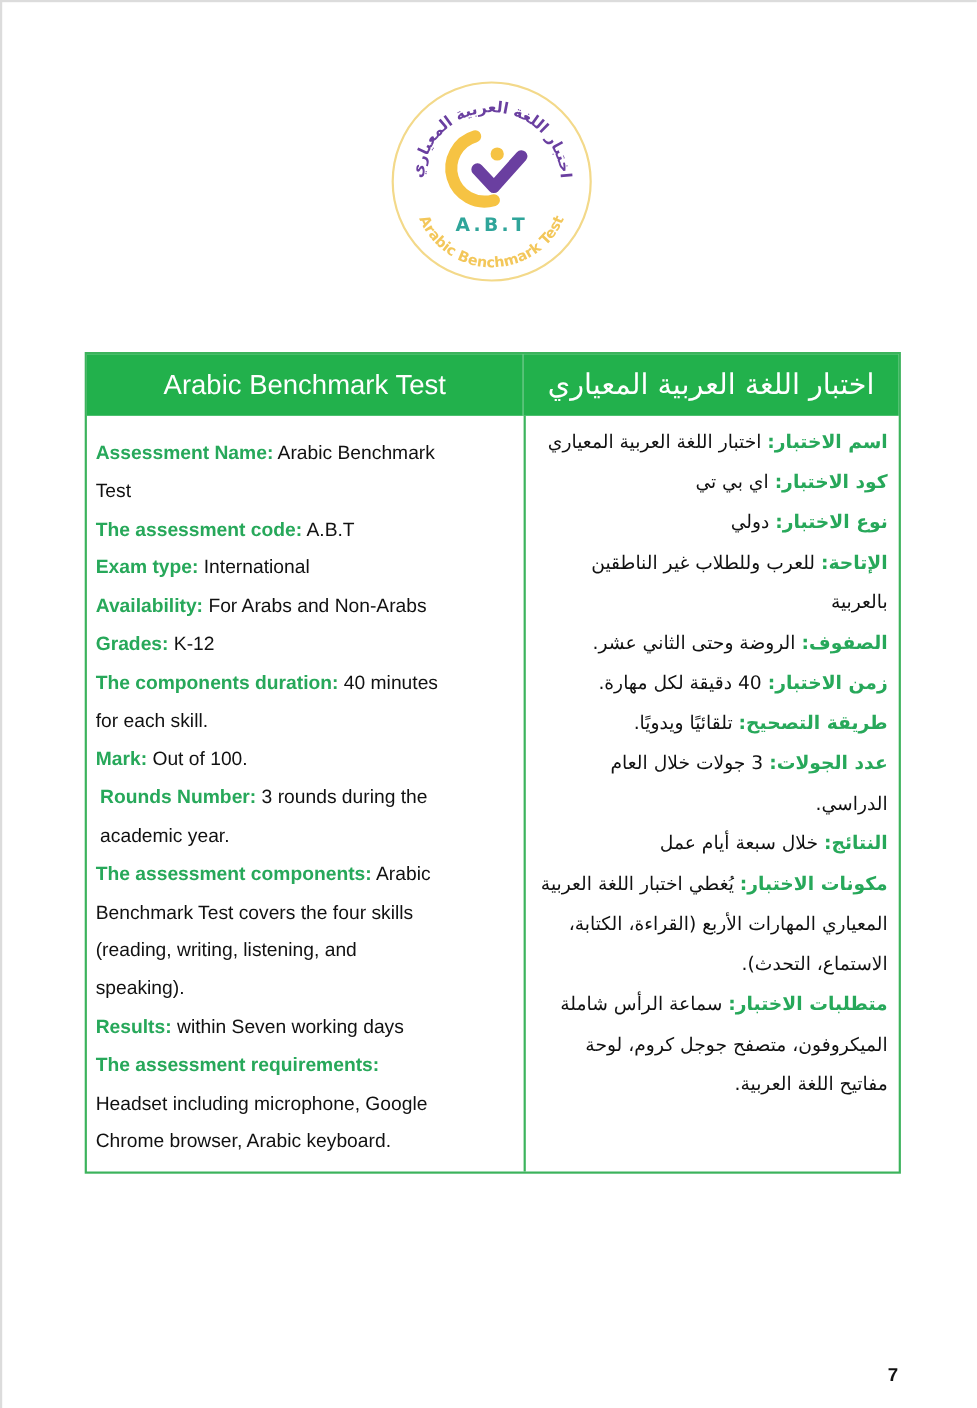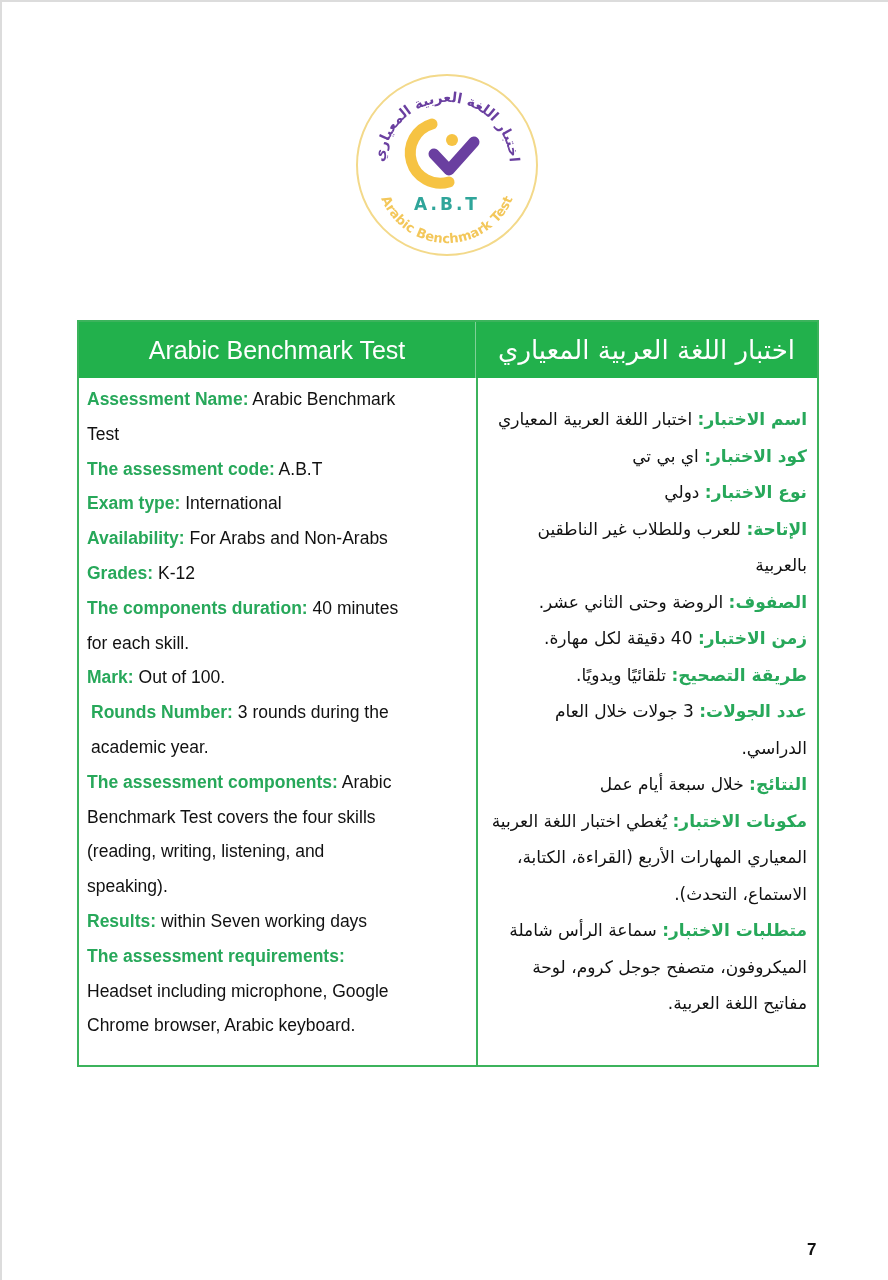--- a/index.html
+++ b/index.html
@@ -14,22 +14,22 @@
     border: 2px solid #3cb35c; box-sizing: border-box;
   }
   .header {
     position: absolute; left: 0; top: 0; right: 0; height: 56px; background: #22b14c; display: flex;
   }
   .header .cell { height: 56px; display: flex; align-items: center; justify-content: center; color: #ffffff; font-size: 25px; }
   .header .en { width: 397px; font-family: "Liberation Sans", sans-serif; border-right: 1px solid #7fd097; box-sizing: border-box; }
   .header .ar { flex: 1; direction: rtl; font-size: 26px; }
   .col-divider { position: absolute; left: 397px; top: 56px; bottom: 0; width: 2px; background: #3cb35c; }
   .col { position: absolute; top: 56px; bottom: 0; box-sizing: border-box; }
-  .col.en { left: 0; width: 335px; padding: 4px 8px 0 8px; font-family: "Liberation Sans", sans-serif; font-size: 17.5px; line-height: 34.8px; color: #111; }
-  .col.ar { left: 399px; right: 0; padding: 23px 10px 0 10px; direction: rtl; text-align: right; font-family: "DejaVu Sans", sans-serif; font-size: 17px; line-height: 36.5px; color: #111; }
+  .col.en { left: 0; width: 335px; padding: 16px 8px 0 8px; font-family: "Liberation Sans", sans-serif; font-size: 17.5px; line-height: 34.8px; color: #111; }
+  .col.ar { left: 399px; right: 0; padding: 6px 10px 0 10px; direction: rtl; text-align: right; font-family: "DejaVu Sans", sans-serif; font-size: 17px; line-height: 36.5px; color: #111; }
   .lbl { color: #27a85a; font-weight: bold; }
   .item { display: block; }
   .page-num { position: absolute; left: 805px; top: 1238px; font-family: "Liberation Sans", sans-serif; font-weight: bold; font-size: 17px; color: #111; }
 </style>
 </head>
 <body>
 
 <div class="logo">
   <svg width="186" height="186" viewBox="0 0 186 186">
     <defs>

